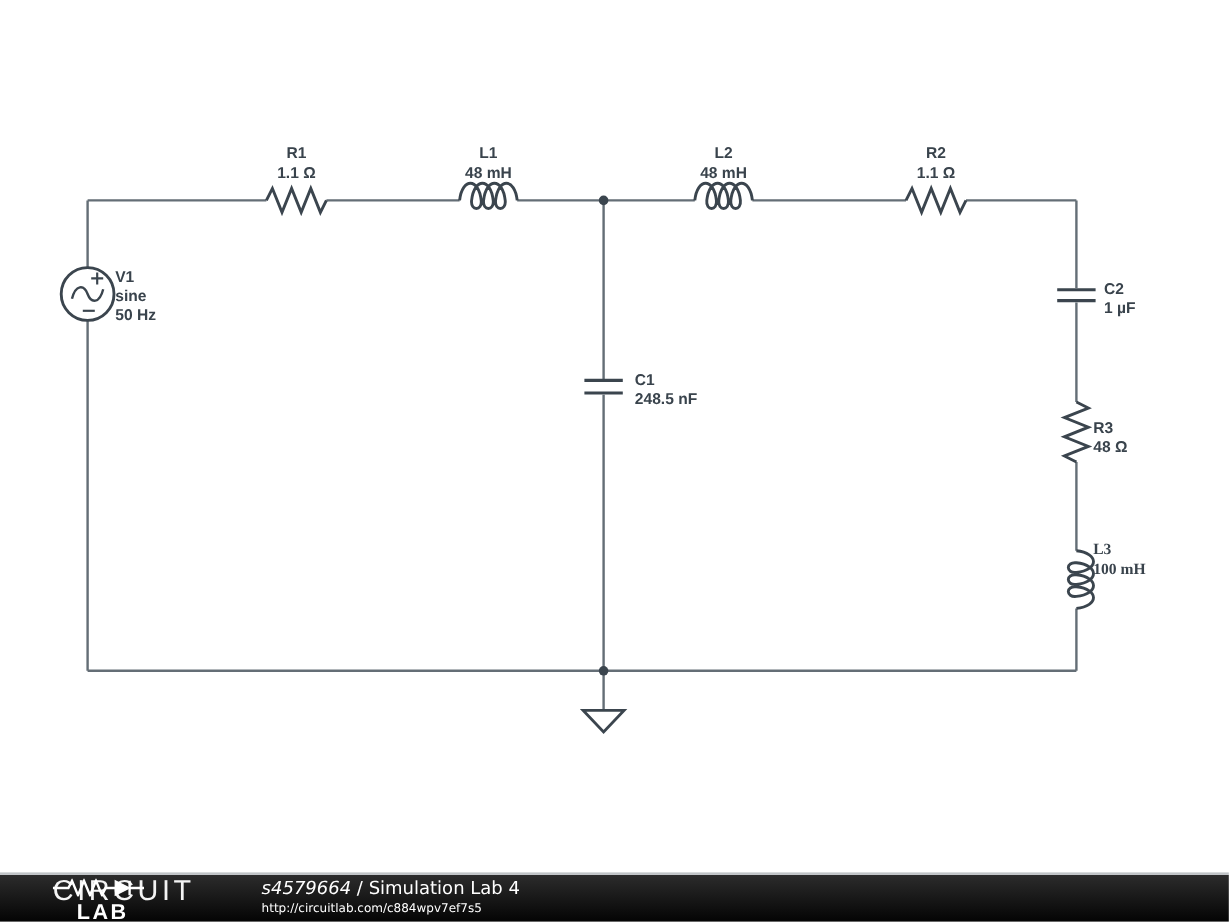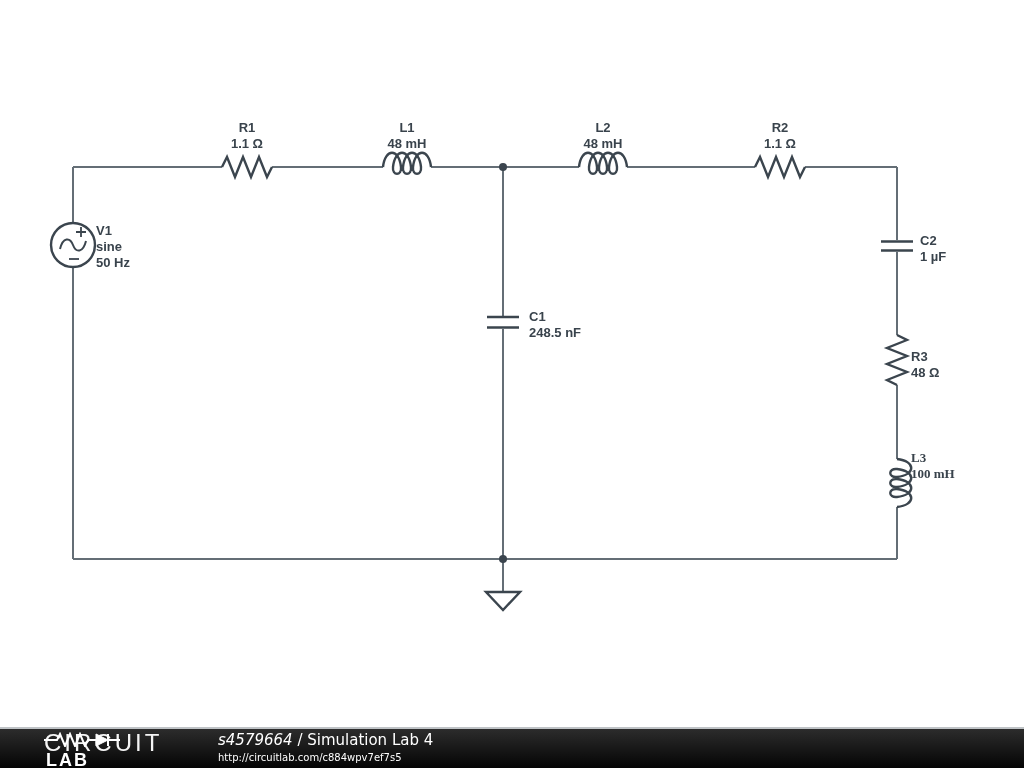--- a/index.html
+++ b/index.html
@@ -7,21 +7,21 @@
   .canvas{position:absolute;left:0;top:0;width:1024px;height:768px;background:#fff;}
   svg{position:absolute;left:0;top:0;}
   .clabel{position:absolute;font-weight:bold;font-size:13px;line-height:16px;color:#39434c;}
   .clabel.centered{width:120px;text-align:center;}
   
   .footer{position:absolute;left:0;top:727px;width:1024px;height:41px;box-sizing:border-box;
     border-top:2px solid #bfc3c6;background:linear-gradient(#2c2c2c,#040404);}
   .logo{position:absolute;left:44px;top:3px;width:150px;color:#fff;}
   .logo-top{font-size:24px;font-weight:300;letter-spacing:3px;line-height:22px;color:#f4f4f4;}
   .logo-bottom{display:flex;align-items:center;height:15px;margin-top:-1px;}
-  .logo-lab{font-size:18px;font-weight:bold;letter-spacing:2px;line-height:15px;color:#fff;margin-left:2px;}
+  .logo-lab{font-size:18px;font-weight:bold;letter-spacing:2px;line-height:15px;color:#fff;margin-left:20px;}
   .meta{position:absolute;left:218px;top:2px;color:#fff;font-family:"DejaVu Sans","Liberation Sans",sans-serif;}
   .meta-line1{font-size:15px;line-height:18px;}
   .meta-line1 .sid{font-style:italic;}
   .meta-line1 .sep{font-weight:normal;}
   .meta-line1 .title{font-weight:normal;}
   .meta-line2{font-size:10px;line-height:17px;}
 </style>
 </head>
 <body>
 

